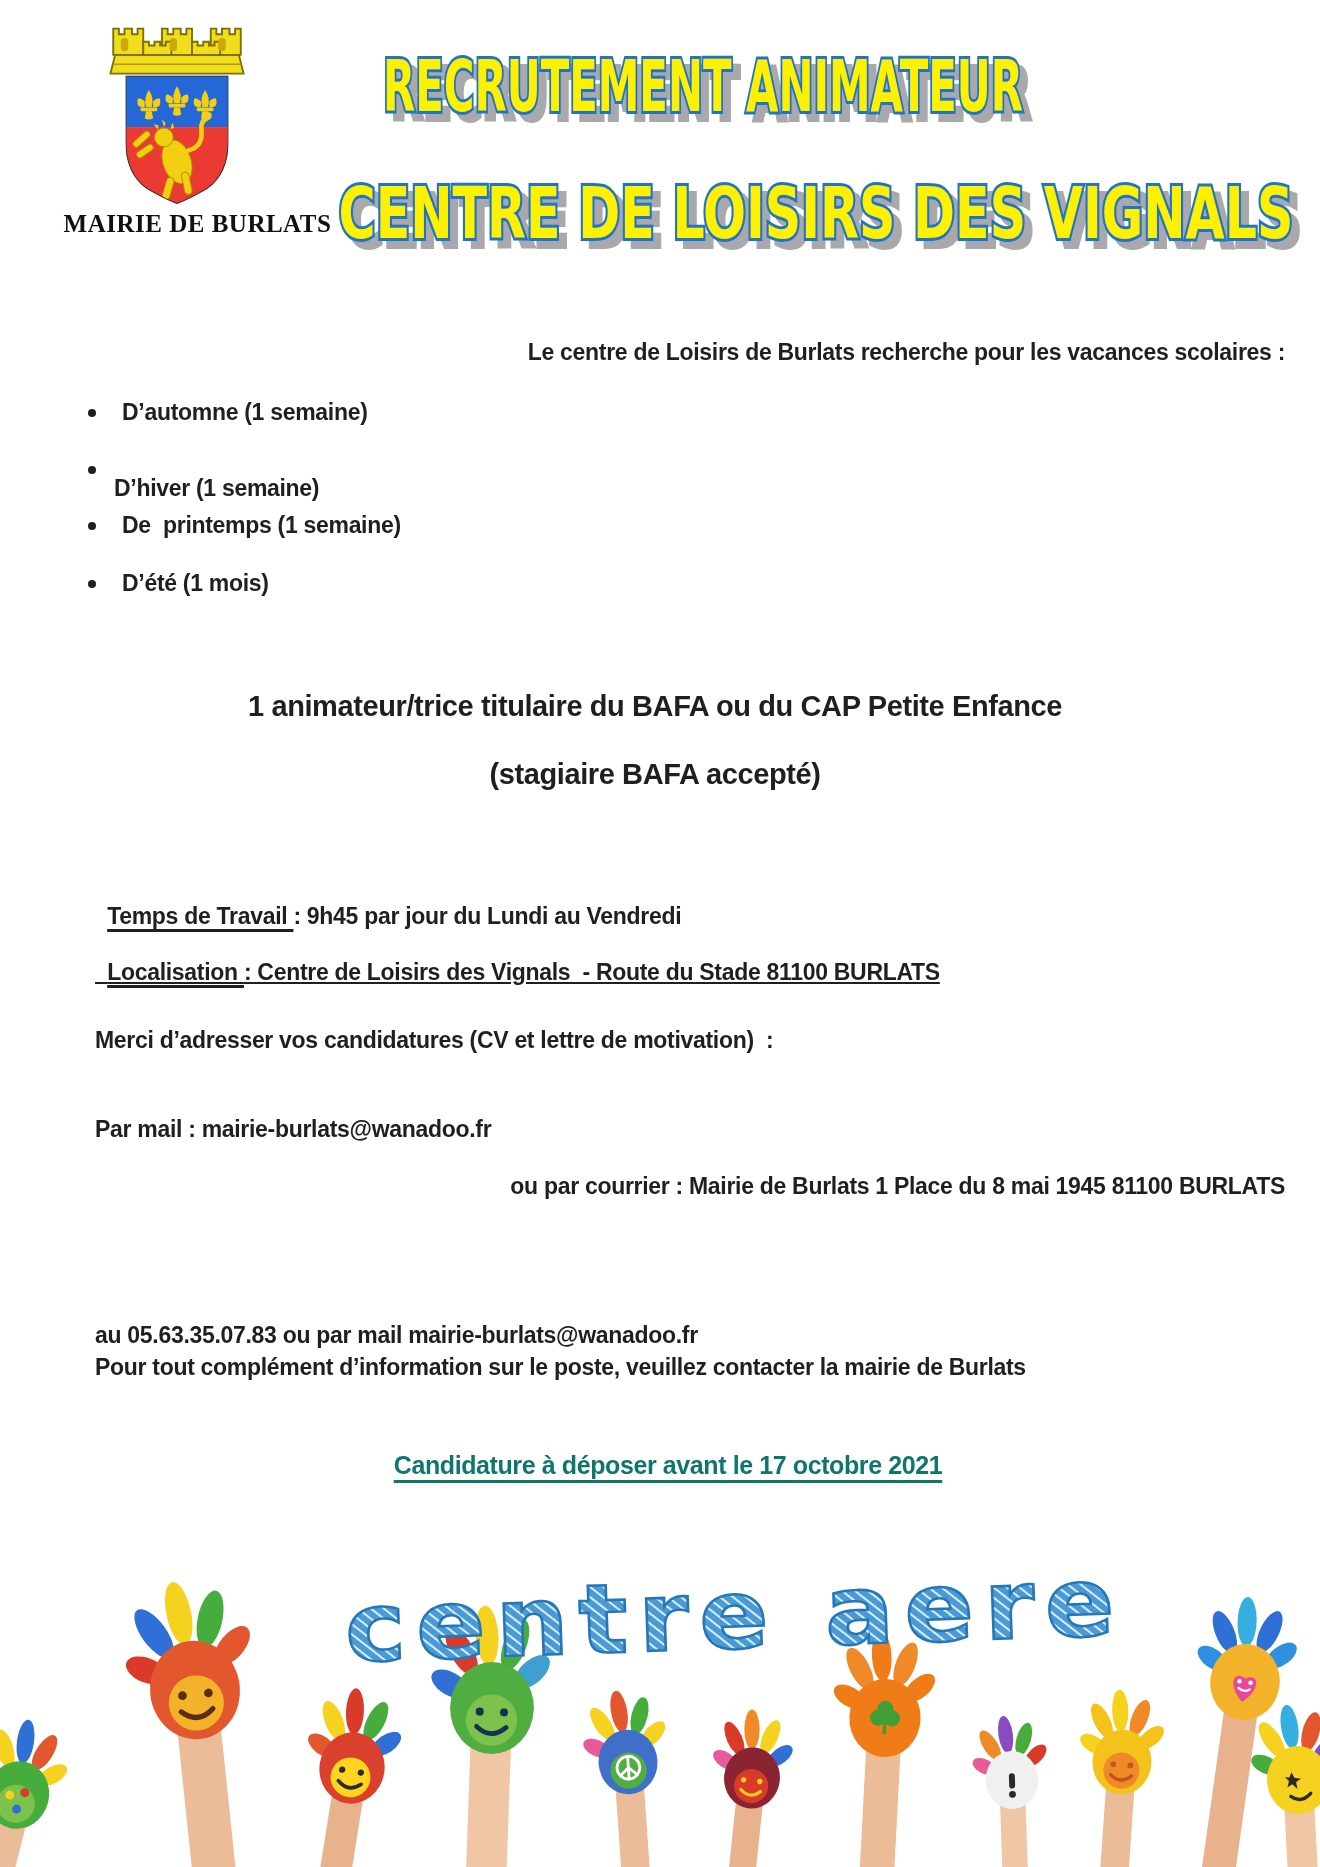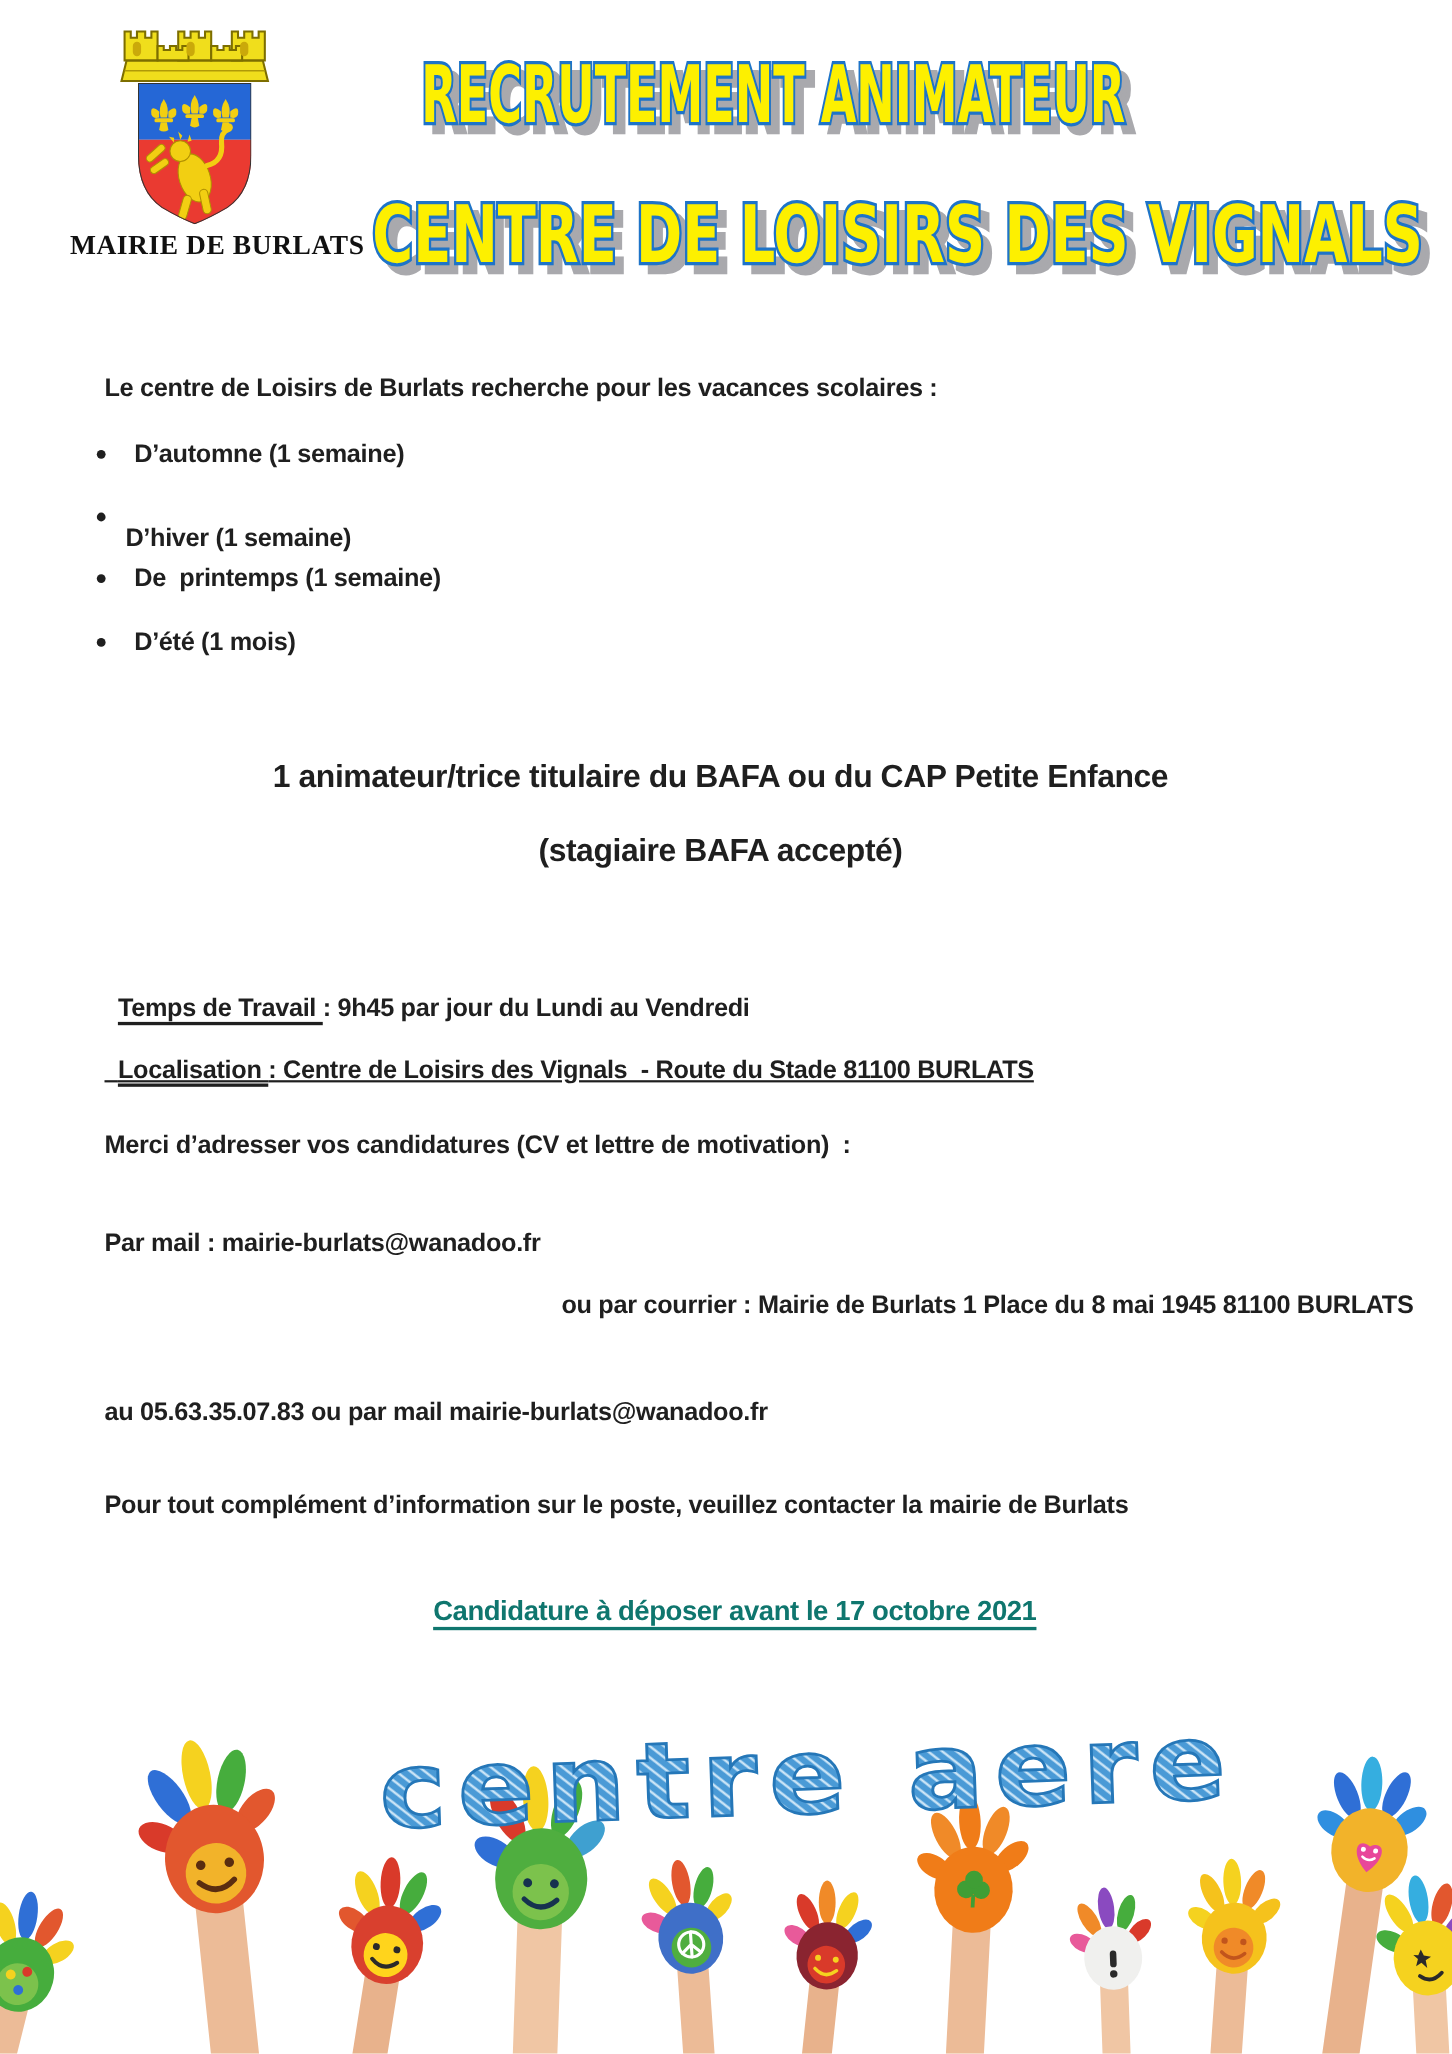--- a/index.html
+++ b/index.html
@@ -95,21 +95,21 @@
   <svg class="abs" style="left:0;top:18px;" width="1320" height="240" viewBox="0 0 1320 240">
     <g font-weight="bold">
       <text x="711" y="101" text-anchor="middle" font-size="72" fill="#a9a9ad" stroke="#a9a9ad" stroke-width="6" textLength="640" lengthAdjust="spacingAndGlyphs">RECRUTEMENT ANIMATEUR</text>
       <text x="703" y="93" text-anchor="middle" font-size="72" fill="#fdf000" stroke="#1e74c8" stroke-width="6" paint-order="stroke" textLength="640" lengthAdjust="spacingAndGlyphs">RECRUTEMENT ANIMATEUR</text>
       <text x="824" y="228" text-anchor="middle" font-size="72" fill="#a9a9ad" stroke="#a9a9ad" stroke-width="6" textLength="955" lengthAdjust="spacingAndGlyphs">CENTRE DE LOISIRS DES VIGNALS</text>
       <text x="816" y="220" text-anchor="middle" font-size="72" fill="#fdf000" stroke="#1e74c8" stroke-width="6" paint-order="stroke" textLength="955" lengthAdjust="spacingAndGlyphs">CENTRE DE LOISIRS DES VIGNALS</text>
     </g>
   </svg>
 </div>
 
-<div class="bodyline" style="top:338px;">Le centre de Loisirs de Burlats recherche pour les vacances scolaires :</div>
+<div class="bodyline" style="top:338px;text-align:right;">Le centre de Loisirs de Burlats recherche pour les vacances scolaires :</div>
 
 <div class="bullet-row" style="top:398px;">
   <span class="dot"></span>
   <span class="bullet-text">D’automne (1 semaine)</span>
 </div>
 <div class="bullet-row" style="top:455px;flex-direction:column;">
   <span class="dot"></span>
   <span class="bullet-text">D’hiver (1 semaine)</span>
 </div>
 <div class="bullet-row" style="top:511px;">
@@ -129,21 +129,21 @@
 </div>
 
 <div class="bodyline" style="top:929px;text-decoration:underline;">
   <span class="ul">Localisation </span><span>: Centre de Loisirs des Vignals  - Route du Stade 81100 BURLATS</span>
 </div>
 
 <div class="bodyline" style="top:1026px;">Merci d’adresser vos candidatures (CV et lettre de motivation)  :</div>
 <div class="bodyline" style="top:1115px;">Par mail : mairie-burlats@wanadoo.fr</div>
 <div class="bodyline" style="top:1172px;text-align:right;">ou par courrier : Mairie de Burlats 1 Place du 8 mai 1945 81100 BURLATS</div>
 <div class="bodyline" style="top:1353px;">Pour tout complément d’information sur le poste, veuillez contacter la mairie de Burlats</div>
-<div class="bodyline" style="top:1269px;">au 05.63.35.07.83 ou par mail mairie-burlats@wanadoo.fr</div>
+<div class="bodyline" style="top:1321px;">au 05.63.35.07.83 ou par mail mairie-burlats@wanadoo.fr</div>
 
 <div class="bodyline centerline deadline" style="top:1450px;">Candidature à déposer avant le 17 octobre 2021</div>
 
 <svg id="footer-art" class="abs" style="left:0;top:1540px;" width="1320" height="327" viewBox="0 0 1320 327">
   <defs>
     <pattern id="hatch" width="8" height="8" patternUnits="userSpaceOnUse" patternTransform="rotate(40)">
       <rect width="8" height="8" fill="#4a9ad6"></rect>
       <path d="M0,4 H8" stroke="#d8ecfa" stroke-width="2"></path>
     </pattern>
   </defs>

